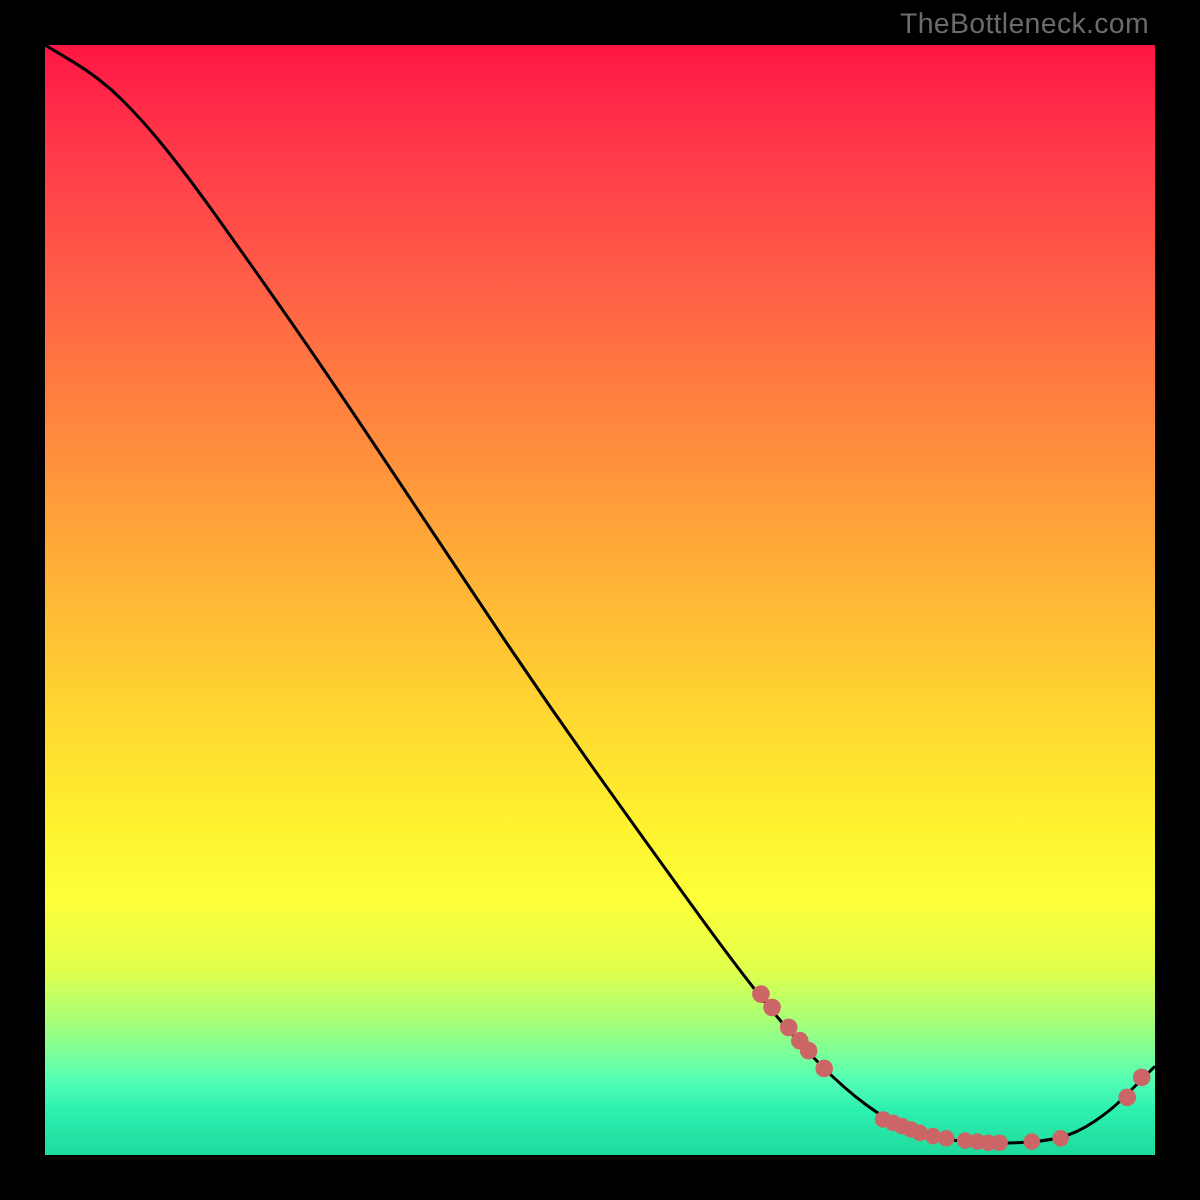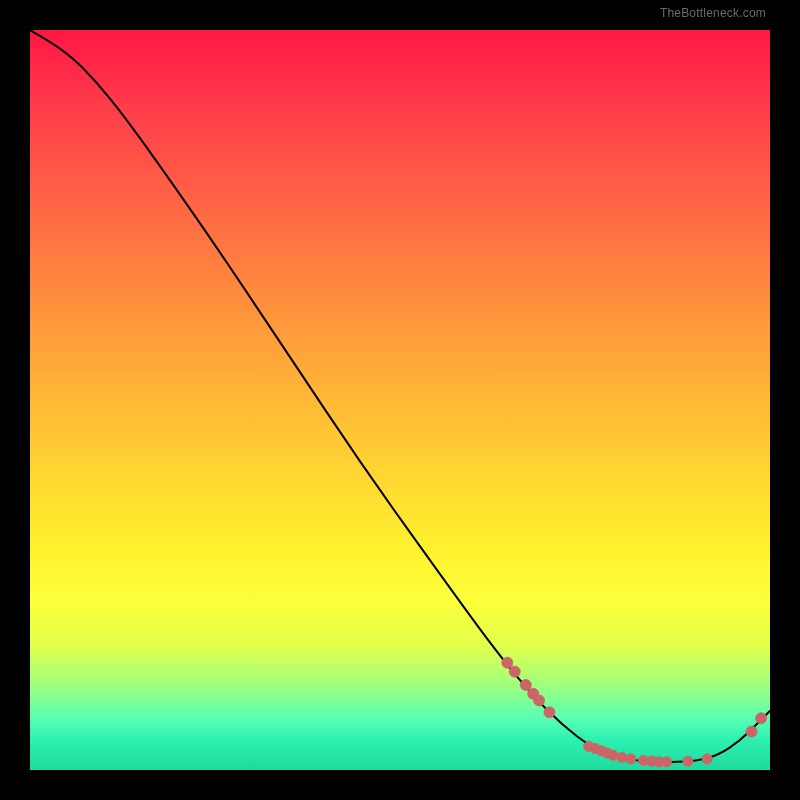--- a/index.html
+++ b/index.html
@@ -47,21 +47,21 @@
       #a7ff78 88%,
       #58ffb3 93%,
       #2cf0b0 96%,
       #1fd99d 100%
     );
   }
   .watermark {
     position: absolute;
     top: 6px;
     right: 34px;
-    font-size: 12px;
+    font-size: 19px;
     font-weight: 500;
     color: #6b6b6b;
     letter-spacing: 0.2px;
   }
   svg.curve-layer {
     position: absolute;
     left: 0;
     top: 0;
     width: 100%;
     height: 100%;

